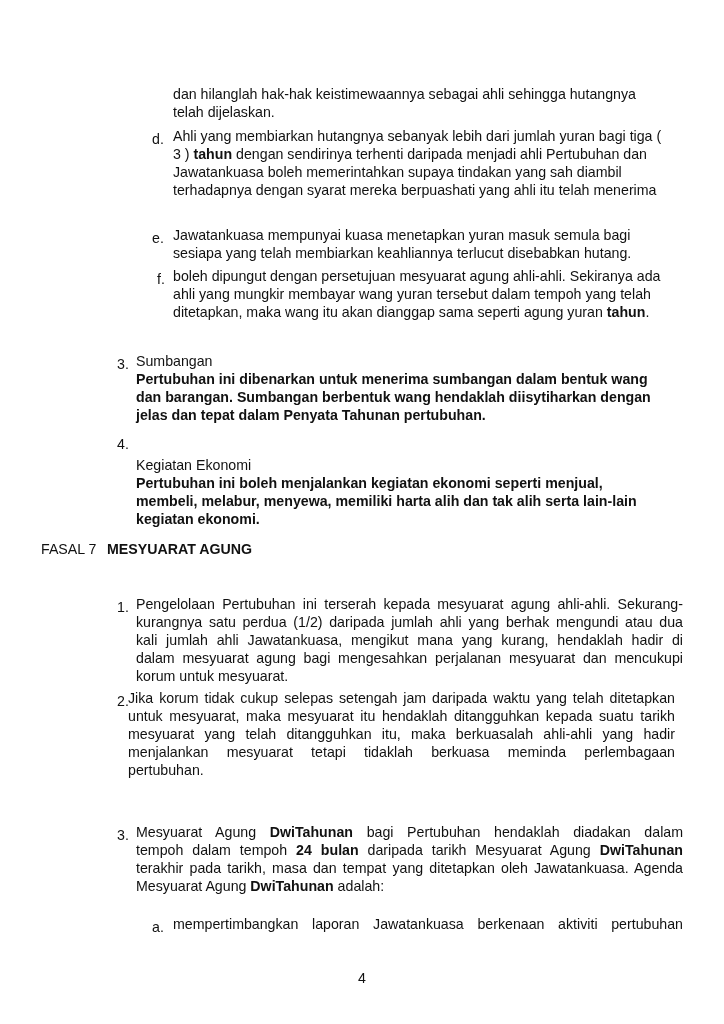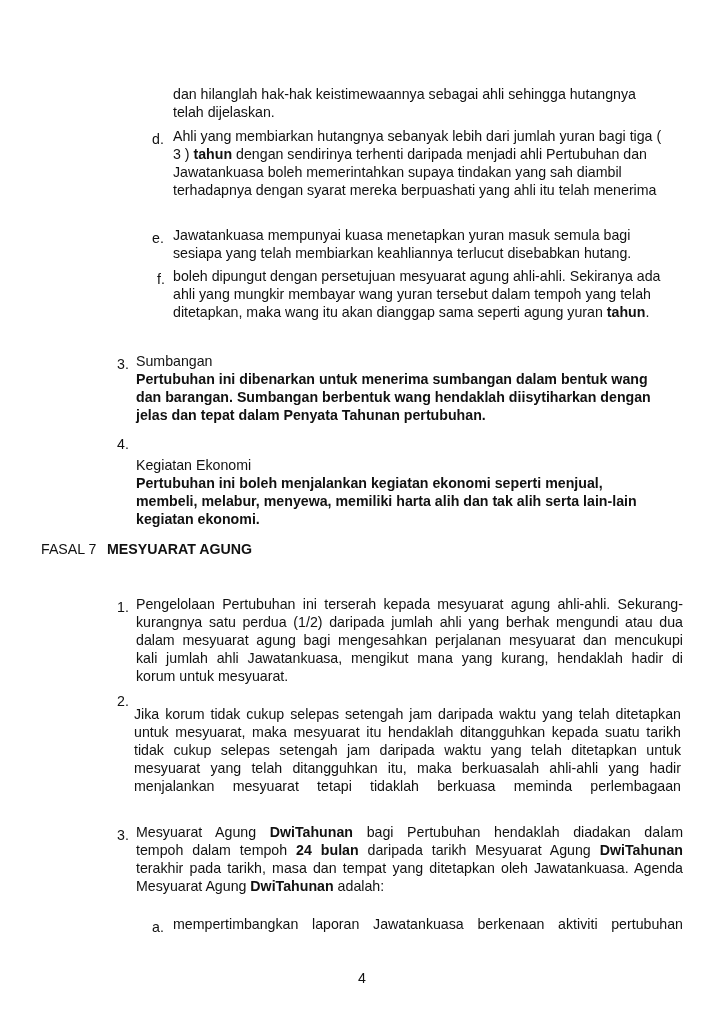--- a/index.html
+++ b/index.html
@@ -55,31 +55,31 @@
       <span class="line bold">Pertubuhan ini boleh menjalankan kegiatan ekonomi seperti menjual,</span>
       <span class="line bold">membeli, melabur, menyewa, memiliki harta alih dan tak alih serta lain-lain</span>
       <span class="line bold">kegiatan ekonomi.</span>
     </div>
     <span class="abs" style="left: 41px; top: 540px;">FASAL 7</span>
     <span class="abs bold" style="left: 107px; top: 540px;">MESYUARAT AGUNG</span>
     <span class="marker" style="left: 117px; top: 598px;">1.</span>
     <div class="para" style="left: 136px; top: 595px; width: 547px;">
       <span class="jline"><span>Pengelolaan Pertubuhan ini terserah kepada mesyuarat agung ahli-ahli. Sekurang-</span></span>
       <span class="jline"><span>kurangnya satu perdua (1/2) daripada jumlah ahli yang berhak mengundi atau dua</span></span>
+      <span class="jline"><span>kali jumlah ahli Jawatankuasa, mengikut mana yang kurang, hendaklah hadir di</span></span>
       <span class="jline"><span>dalam mesyuarat agung bagi mengesahkan perjalanan mesyuarat dan mencukupi</span></span>
-      <span class="jline"><span>kali jumlah ahli Jawatankuasa, mengikut mana yang kurang, hendaklah hadir di</span></span>
       <span class="line"><span>korum untuk mesyuarat.</span></span>
     </div>
     <span class="marker" style="left: 117px; top: 692px;">2.</span>
-    <div class="para" style="left: 134px; top: 689px; width: 547px; margin-top: 16px;">
+    <div class="para" style="left: 128px; top: 689px; width: 547px;">
       <span class="jline"><span>Jika korum tidak cukup selepas setengah jam daripada waktu yang telah ditetapkan</span></span>
       <span class="jline"><span>untuk mesyuarat, maka mesyuarat itu hendaklah ditangguhkan kepada suatu tarikh</span></span>
-      <span class="jline"><span>tidak cukup selepas setengah jam daripada waktu yang telah ditetapkan untuk</span></span>
       <span class="jline"><span>mesyuarat yang telah ditangguhkan itu, maka berkuasalah ahli-ahli yang hadir</span></span>
       <span class="jline"><span>menjalankan mesyuarat tetapi tidaklah berkuasa meminda perlembagaan</span></span>
+      <span class="line"><span>pertubuhan.</span></span>
     </div>
     <span class="marker" style="left: 117px; top: 826px;">3.</span>
     <div class="para" style="left: 136px; top: 823px; width: 547px;">
       <span class="jline"><span>Mesyuarat Agung </span><span class="bold">DwiTahunan</span><span> bagi Pertubuhan hendaklah diadakan dalam</span></span>
       <span class="jline"><span>tempoh dalam tempoh </span><span class="bold">24 bulan</span><span> daripada tarikh Mesyuarat Agung </span><span class="bold">DwiTahunan</span></span>
       <span class="jline"><span>terakhir pada tarikh, masa dan tempat yang ditetapkan oleh Jawatankuasa. Agenda</span></span>
       <span class="line"><span>Mesyuarat Agung </span><span class="bold">DwiTahunan</span><span> adalah:</span></span>
     </div>
     <span class="marker" style="left: 152px; top: 918px;">a.</span>
     <div class="para" style="left: 173px; top: 915px; width: 510px;">

